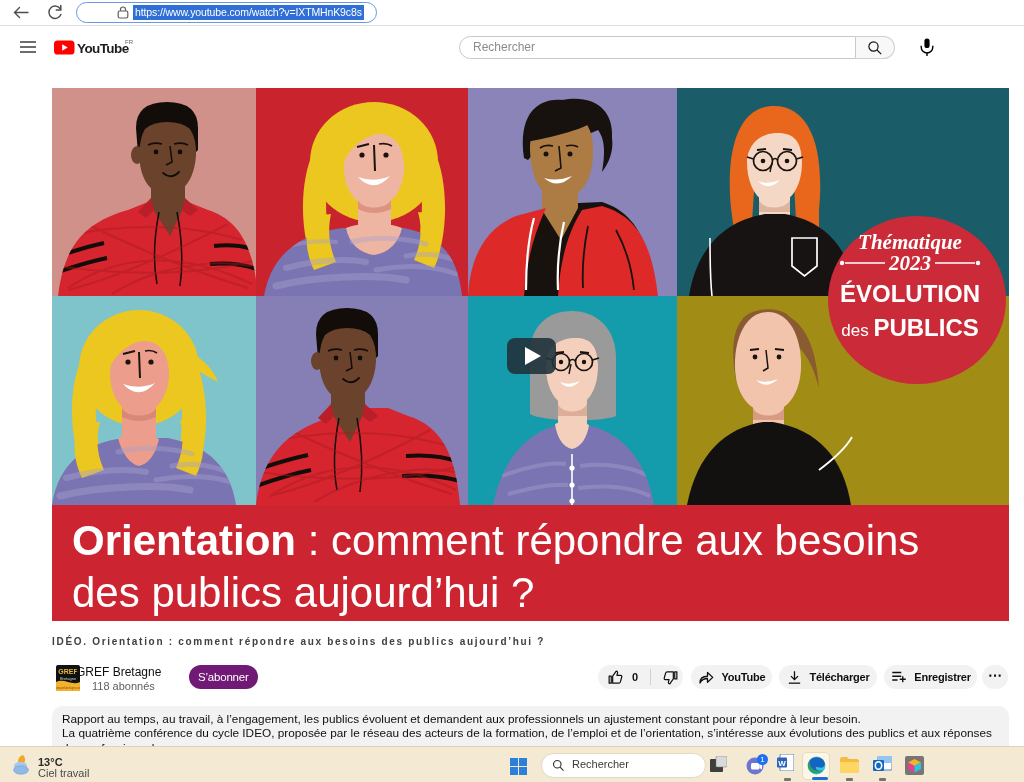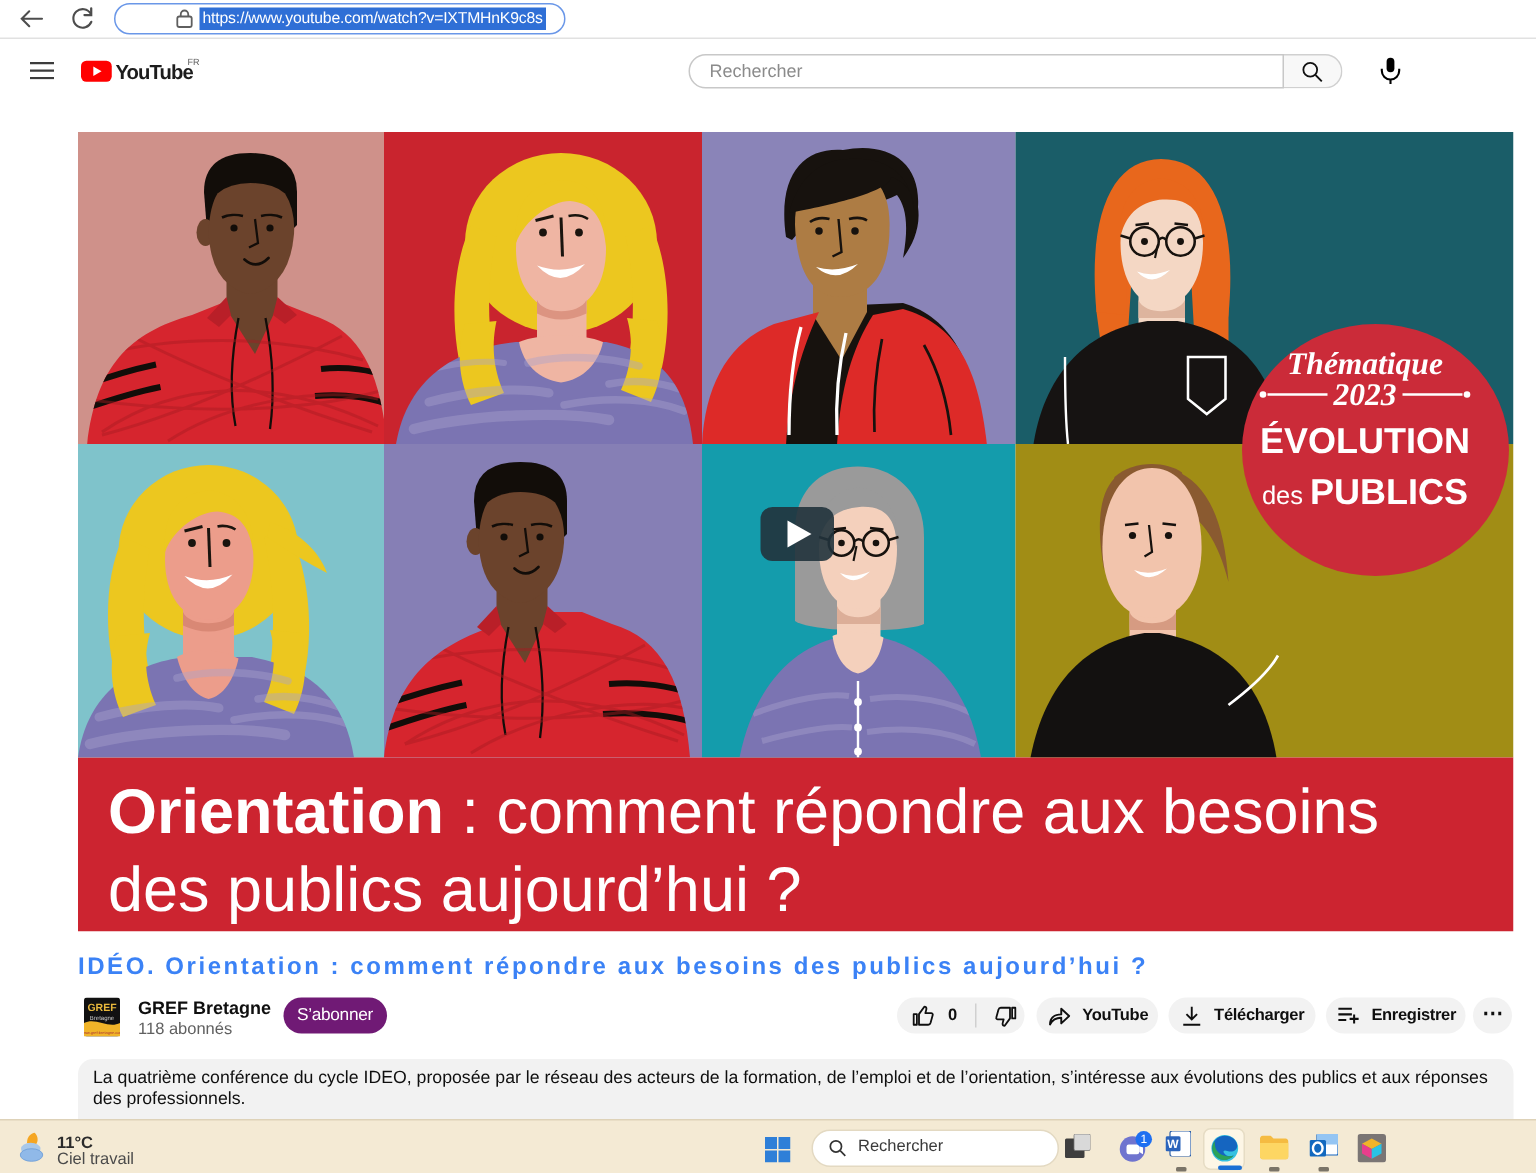--- a/index.html
+++ b/index.html
@@ -20,22 +20,22 @@
   #searchwrap { position:absolute; left:459px; top:9px; width:436px; height:23px; }
   #searchbox { position:absolute; left:0; top:0; width:397px; height:23px; border:1px solid #c8c8c8;
     border-radius:12px 0 0 12px; background:#fff; color:#8b8b8b; font-size:12px; line-height:21px; padding-left:13px; }
   #searchbtn { position:absolute; left:397px; top:0; width:39px; height:23px; border:1px solid #d0d0d0;
     border-left:none; border-radius:0 12px 12px 0; background:#f8f8f8; }
 
   
   #video { position:absolute; left:52px; top:88px; width:957px; height:533px; }
 
   
-  #vtitle { position:absolute; left:52px; top:636px; width:940px; color:#3b82f6;
-    font-size:16px; font-weight:bold; letter-spacing:1.7px; }
+  #vtitle { position:absolute; left:52px; top:636px; width:940px; color:#404040;
+    font-size:10px; font-weight:bold; letter-spacing:1.7px; }
   #chrow { position:absolute; left:52px; top:664px; width:957px; height:28px; }
   .pill { position:absolute; top:1px; height:24px; background:#f2f2f2; border-radius:12px;
     display:flex; align-items:center; justify-content:center; font-size:11px; font-weight:bold; color:#0f0f0f; letter-spacing:-0.2px; }
   #descbox { position:absolute; left:52px; top:706px; width:957px; height:60px;
     background:#f2f2f2; border-radius:10px; padding:5px 10px; font-size:11.8px; line-height:14.4px; color:#0f0f0f; }
 
   
   #taskbar { position:absolute; left:0; top:746px; width:1024px; height:36px;
     background:#f4ead4; border-top:1px solid #ded2b8; }
 </style>
@@ -400,21 +400,21 @@
 
   <div id="vtitle">IDÉO. Orientation : comment répondre aux besoins des publics aujourd’hui ?</div>
   <div id="chrow">
     <svg class="abs" style="left:4px;top:1px" width="24" height="26" viewBox="0 0 24 26">
       <rect x="0" y="0" width="24" height="26" rx="2" fill="#111"></rect>
       <path d="M0 17 C8 13 16 21 24 17 L24 26 L0 26 Z" fill="#f0b429"></path>
       <text x="12" y="9" text-anchor="middle" font-size="7" font-weight="bold" fill="#e8b83c">GREF</text>
       <text x="12" y="15" text-anchor="middle" font-size="4" fill="#ccc">Bretagne</text>
       <text x="12" y="24" text-anchor="middle" font-size="2.6" fill="#a33">www.gref-bretagne.com</text>
     </svg>
-    <div class="abs" style="left:40px;top:1px;font-size:12px;font-weight:bold;color:#0f0f0f">GREF Bretagne</div>
+    <div class="abs" style="left:24px;top:1px;font-size:12px;font-weight:normal;color:#0f0f0f">GREF Bretagne</div>
     <div class="abs" style="left:40px;top:16px;font-size:11px;color:#606060">118 abonnés</div>
     <div class="pill" style="left:137px;background:#701a75;color:#fff;padding:0 9px;font-weight:normal;font-size:11.5px">S’abonner</div>
 
     <div class="pill" style="left:546px;width:85px;justify-content:flex-start">
       <svg style="margin-left:9px" width="17" height="17" viewBox="0 0 24 24">
           <path d="M3 10 h3 v10 H3 Z M8 20 V10 L13 3 c1.2 0 2 .8 2 2 0 .5 -1 4 -1 4 h5.5 c1 0 1.7 .9 1.4 1.9 l-2 7.3 c-.3 1 -1.1 1.8 -2.2 1.8 Z" fill="none" stroke="#0f0f0f" stroke-width="1.7" stroke-linejoin="round"></path>
         </svg>
       <span style="margin-left:8px">0</span>
       <span style="display:inline-block;width:1px;height:16px;background:#d0d0d0;margin-left:12px"></span>
       <svg style="margin-left:11px" width="17" height="17" viewBox="0 0 24 24">
@@ -450,31 +450,32 @@
         </svg>
       <span style="margin-left:6px">Enregistrer</span>
     </div>
 
     <div class="pill" style="left:930px;width:26px;font-size:14px">
         <span style="margin-top:-5px">⋯</span>
       </div>
   </div>
 
   <div id="descbox">
+    <div style="margin-top:1px">Rapport au temps, au travail, à l’engagement, les publics évoluent et demandent aux professionnels un ajustement constant pour répondre à leur besoin.</div>
     <div>La quatrième conférence du cycle IDEO, proposée par le réseau des acteurs de la formation, de l’emploi et de l’orientation, s’intéresse aux évolutions des publics et aux réponses des professionnels.</div>
   </div>
 
   <div id="taskbar">
     <svg class="abs" style="left:13px;top:8px" width="18" height="20" viewBox="0 0 18 20">
       <path d="M10 0 C12 2 13 5 11 8 L5 7 C5 3 7 1 10 0 Z" fill="#f5a623"></path>
       <ellipse cx="7.5" cy="11" rx="6.5" ry="4.2" fill="#a8c8ea"></ellipse>
       <ellipse cx="8" cy="15" rx="7.5" ry="4.2" fill="#90b9e8"></ellipse>
       <ellipse cx="8" cy="15" rx="7.5" ry="4.2" fill="none" stroke="#6f9fd8" stroke-width="0.6"></ellipse>
     </svg>
-    <div class="abs" style="left:38px;top:9px;font-size:11px;font-weight:bold;color:#2b2b2b">11°C</div>
+    <div class="abs" style="left:38px;top:9px;font-size:11px;font-weight:bold;color:#2b2b2b">13°C</div>
     <div class="abs" style="left:38px;top:20px;font-size:11px;color:#4a4a4a">Ciel travail</div>
 
     <svg class="abs" style="left:510px;top:11px" width="17" height="17" viewBox="0 0 17 17">
       <rect x="0" y="0" width="8" height="8" fill="#2e7fd8"></rect>
         <rect x="9" y="0" width="8" height="8" fill="#2e7fd8"></rect>
       <rect x="0" y="9" width="8" height="8" fill="#2e7fd8"></rect>
         <rect x="9" y="9" width="8" height="8" fill="#2e7fd8"></rect>
     </svg>
 
     <div class="abs" style="left:541px;top:6px;width:165px;height:25px;background:#fff;border:1px solid #e3d9c2;border-radius:13px"></div>

